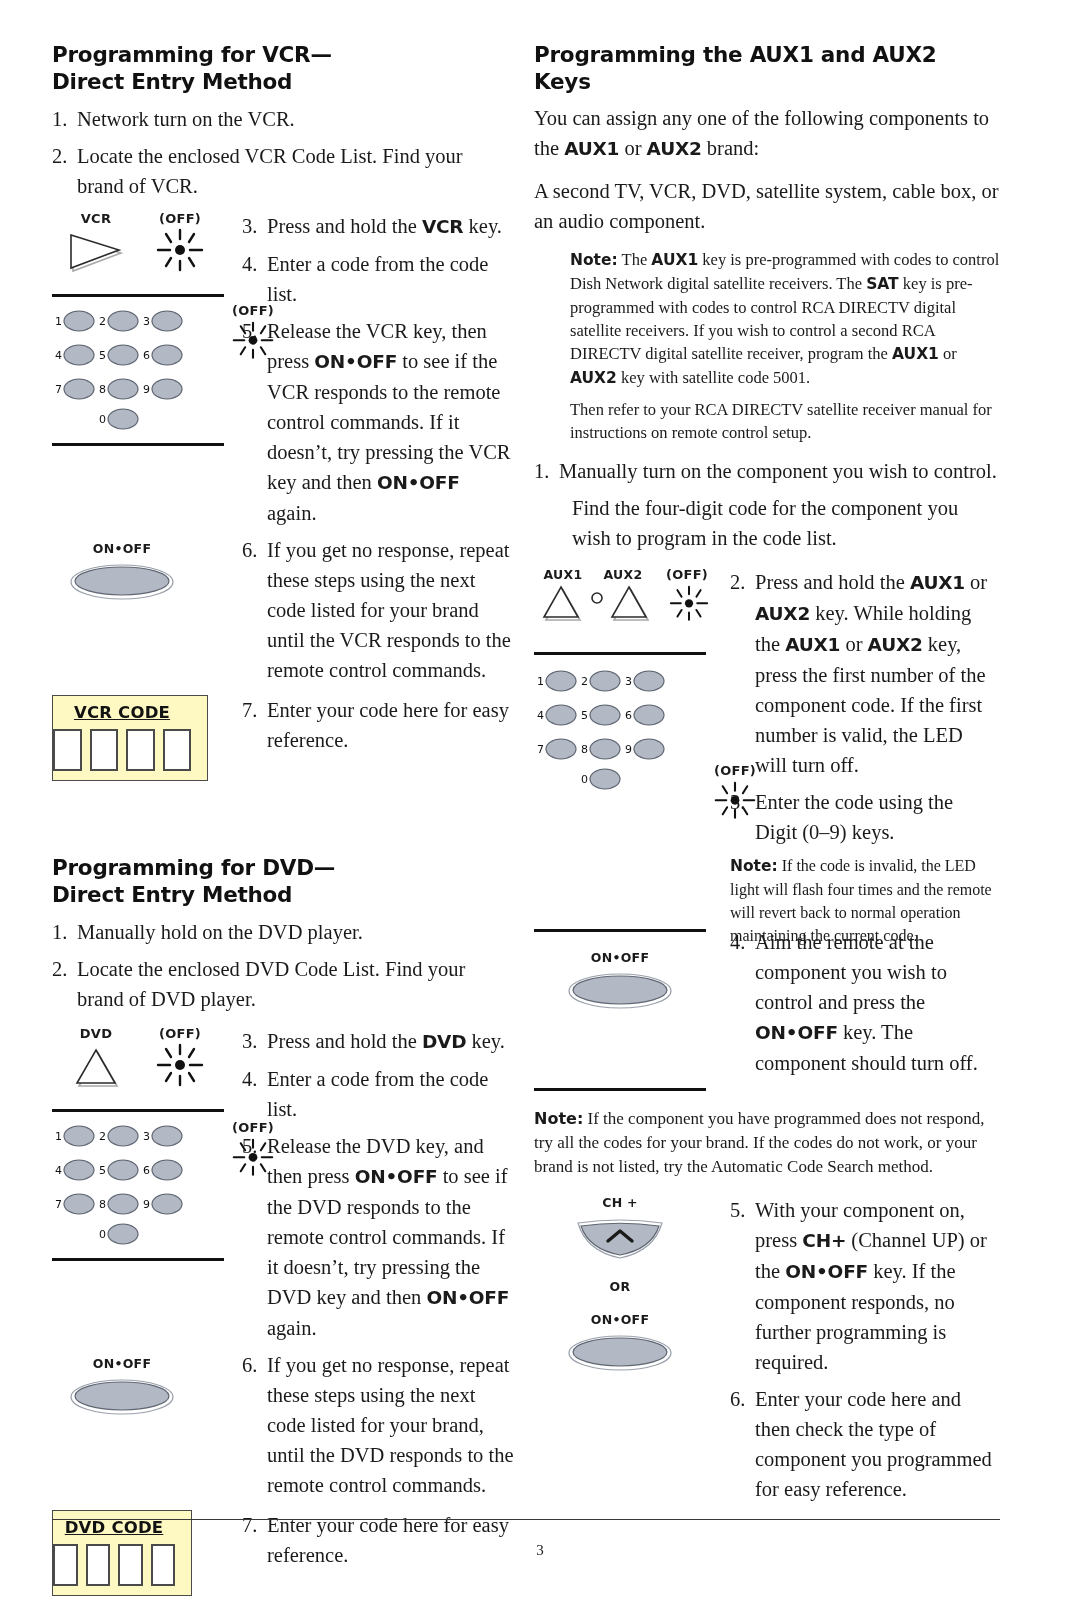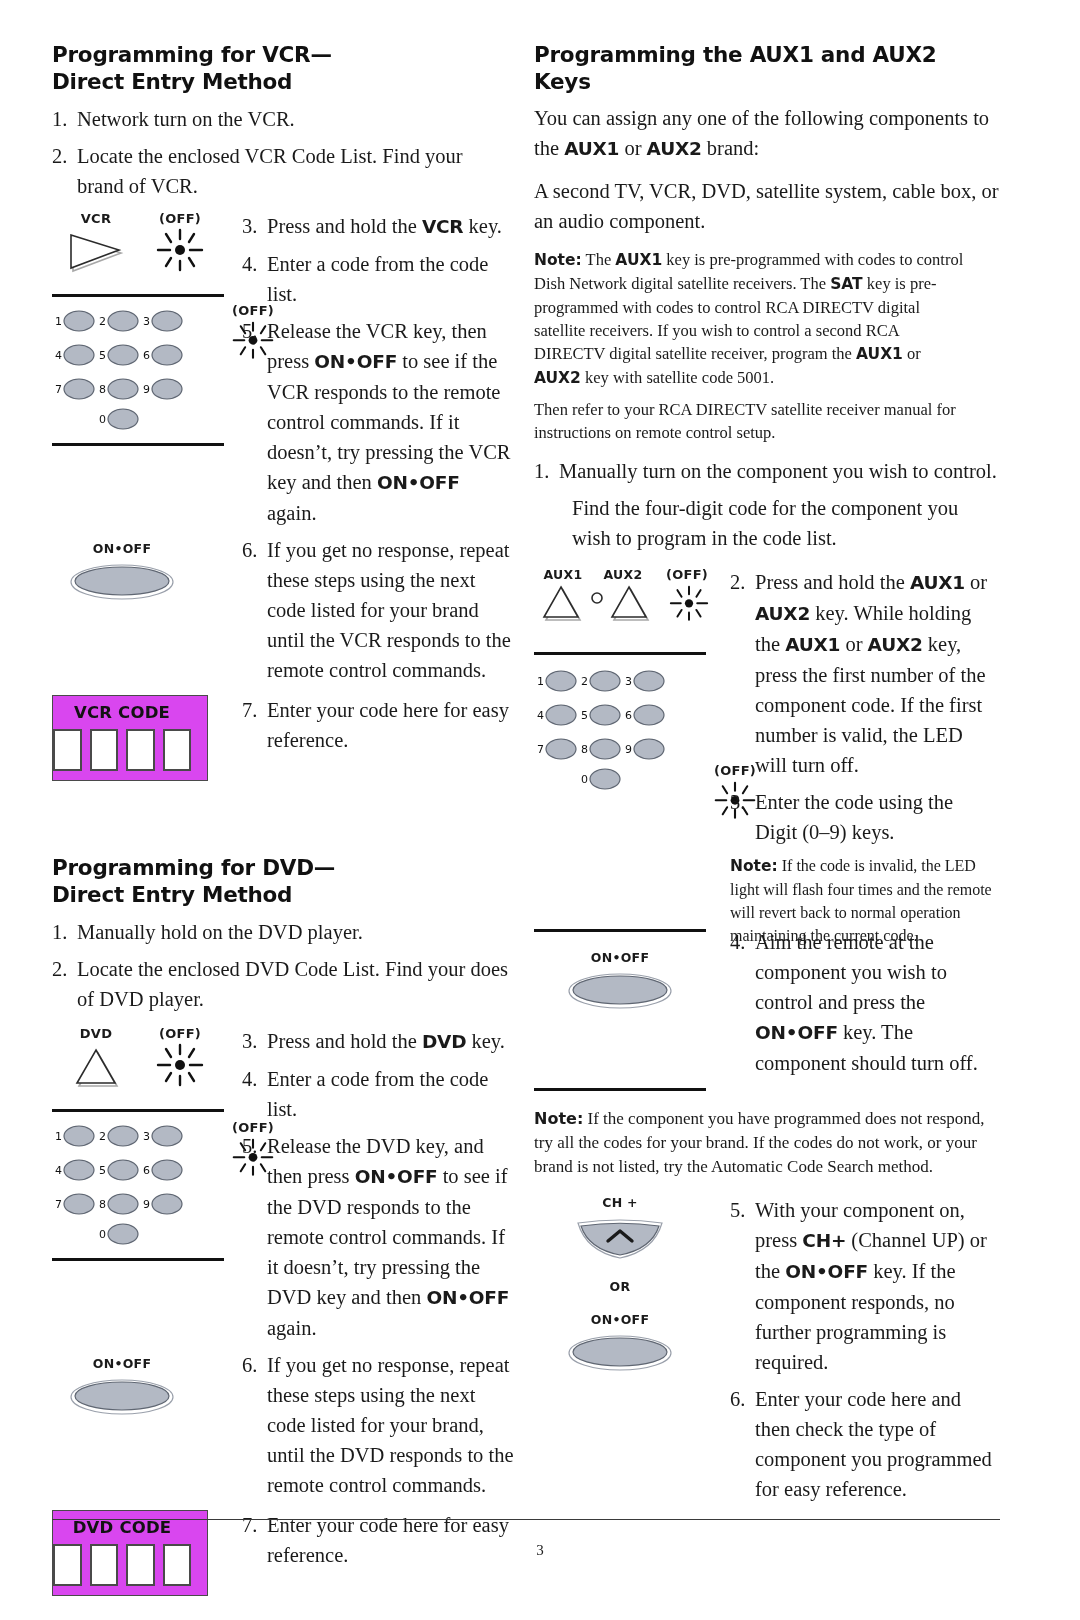--- a/index.html
+++ b/index.html
@@ -74,21 +74,21 @@
   .note {
     font-size: 16.5px;
     line-height: 23px;
     margin: 0 0 10px 0;
   }
   .note .nb {
     font-family: "DejaVu Sans", sans-serif;
     font-weight: bold;
     font-size: 15.5px;
   }
-  .note.indent { width: 430px; }
+  .note.indent { margin-left: 36px; width: 430px; }
   .note.small { font-size: 16px; line-height: 23px; }
 
   
   .figrow { position: relative; }
   .figpane { position: absolute; left: 0; top: 0; }
 
   
   .keylabel {
     font-family: "DejaVu Sans", sans-serif;
     font-weight: bold;
@@ -132,24 +132,25 @@
   }
 
   .digit-num {
     font-family: "DejaVu Sans", sans-serif;
     font-size: 11px;
     fill: #111;
   }
 
   
   .codebox {
-    background: #d946ef;
+    background: #fef9c3;
     border: 1.6px solid #4a4a4a;
     box-sizing: border-box;
     padding: 7px 16px 9px 0;
+    text-decoration: underline;
   }
   .codebox .cb-title {
     font-family: "DejaVu Sans", sans-serif;
     font-weight: bold;
     font-size: 16.5px;
     text-align: center;
     letter-spacing: 0.2px;
     color: #121212;
     margin-bottom: 7px;
   }
@@ -342,21 +343,21 @@
       <span class="l1">Programming for DVD—</span>
       <span class="l2">Direct Entry Method</span>
     </h2>
 
     <div class="li">
       <span class="num">1.</span>
       <span>Manually hold on the DVD player.</span>
     </div>
     <div class="li">
       <span class="num">2.</span>
-      <span>Locate the enclosed DVD Code List. Find your does of DVD player.</span>
+      <span>Locate the enclosed DVD Code List. Find your brand of DVD player.</span>
     </div>
 
     <div class="figrow" style="min-height:248px; margin-top:12px;">
       <div class="figpane" style="width:180px;">
         <div style="display:flex;">
           <div style="width:88px;">
             <div class="keylabel">DVD</div>
             <svg width="88" height="52" viewBox="0 0 88 52">
               <path class="outline-shadow" d="M46 12 L65 45 L27 45 Z"></path>
               <path class="outline" d="M44 9 L63 42 L25 42 Z"></path>
@@ -452,21 +453,21 @@
       <div style="margin-left:190px;">
         <div class="li">
           <span class="num">6.</span>
           <span>If you get no response, repeat these steps using the next code listed for your brand, until the DVD responds to the remote control commands.</span>
         </div>
       </div>
     </div>
 
     <div class="figrow" style="min-height:96px; margin-top:10px;">
       <div class="figpane" style="width:180px;">
-        <div class="codebox" style="width:156px;">
+        <div class="codebox" style="width:140px;">
           <div class="cb-title">DVD CODE</div>
           <div class="cb-slots">
             <div class="slot"></div>
             <div class="slot"></div>
             <div class="slot"></div>
             <div class="slot"></div>
           </div>
         </div>
       </div>
       <div style="margin-left:190px;">

